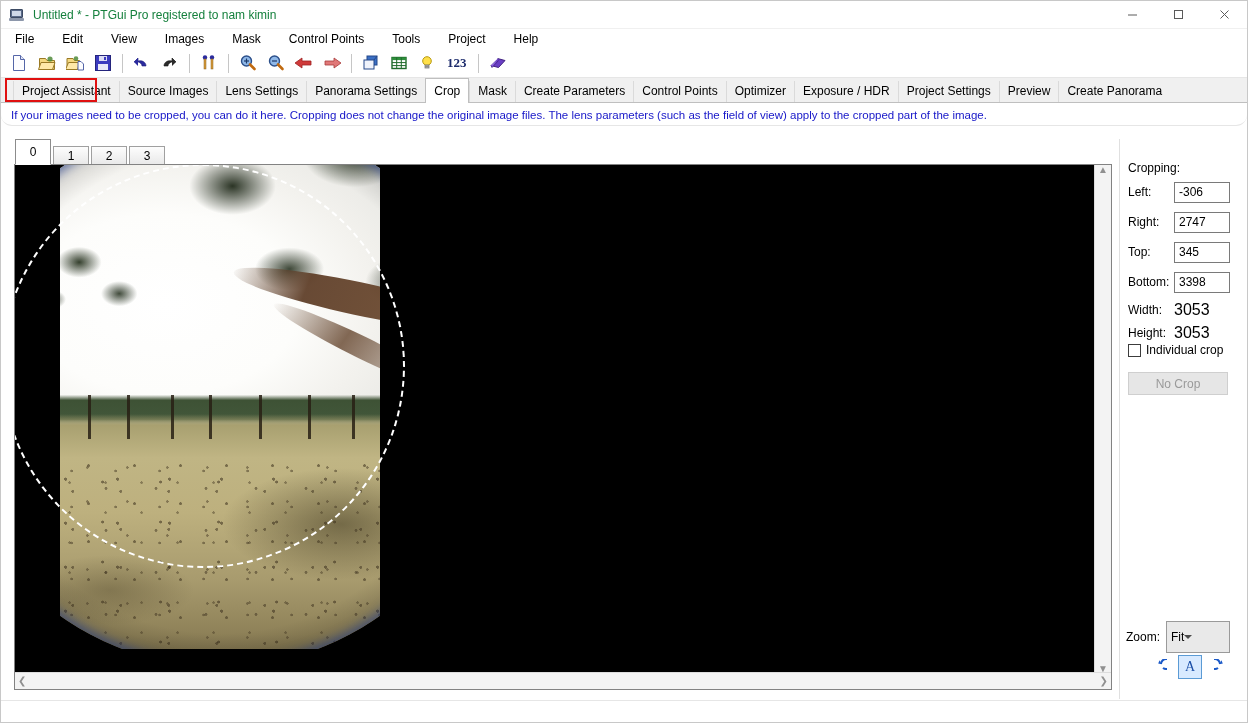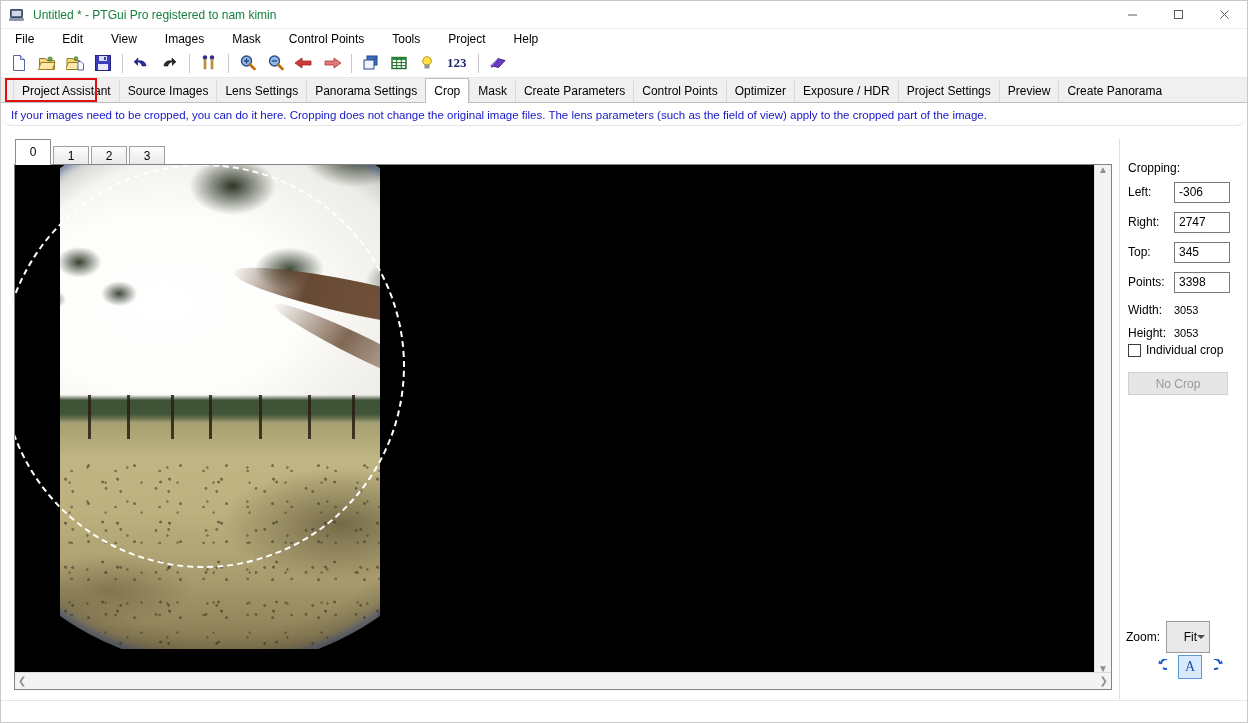--- a/index.html
+++ b/index.html
@@ -209,34 +209,34 @@
     background: #fff; border-left: 1px solid #e0e0e0;
   }
   .rp-head { position:absolute; left:8px; top:22px; font-size:12px; color:#000; }
   .rp-row { position: absolute; left: 8px; height: 22px; display: flex; align-items: center; width: 116px; }
   .rp-label { font-size: 12px; color: #000; width: 46px; }
   .rp-input {
     width: 56px; height: 21px; border: 1px solid #7a7a7a; background: #fff;
     font-size: 12px; color: #000; padding: 0 4px; font-family: "Liberation Sans", sans-serif;
     line-height: 19px; border-radius: 0; outline: none;
   }
-  .rp-val { font-size: 11px; color: #000; }
+  .rp-val { font-size: 16px; color: #000; }
   .cb-row { position: absolute; left: 8px; top: 204px; display: flex; align-items: center; }
   .cbox { width: 13px; height: 13px; border: 1px solid #3c3c3c; background: #fff; margin-right: 5px; }
   .nocrop-btn {
     position: absolute; left: 8px; top: 233px; width: 100px; height: 23px;
     background: #e6e6e6; border: 1px solid #cfcfcf; color: #9a9a9a;
     font-size: 12px; display: flex; align-items: center; justify-content: center;
   }
   .zoom-row { position: absolute; left: 6px; top: 482px; display: flex; align-items: center; }
   .zoom-label { font-size: 12px; color: #000; margin-right: 6px; }
   .zoom-select {
-    width: 44px; height: 21px; border: 1px solid #9a9a9a; background: #e9e9e9;
+    width: 64px; height: 21px; border: 1px solid #9a9a9a; background: #e9e9e9;
     font-size: 12px; color: #000; display: flex; align-items: center;
-    padding: 15px 4px; justify-content: flex-end;
+    padding: 15px 4px; justify-content: flex-start;
   }
   .caret { width: 0; height: 0; border-left: 4px solid transparent; border-right: 4px solid transparent; border-top: 4px solid #4a4a4a; }
   .rot-row { position: absolute; left: 26px; top: 516px; display: flex; align-items: center; gap: 8px; }
   .rot-btn { width: 24px; height: 24px; display: flex; align-items: center; justify-content: center; color: #1a59c8; }
   .rot-btn.sel { background: #d8eaff; border: 1px solid #5b9bd5; }
   .rot-btn .a-letter { font-size: 14px; color: #1b4fa8; font-family:"Liberation Serif", serif; }
 
   .statusbar { position:absolute; left:0; bottom:0; width:1246px; height:22px; background:#fff; border-top:1px solid #e6e6e6; }
 </style>
 </head>
@@ -465,21 +465,21 @@
     </div>
     <div class="rp-row" style="top:72px">
       <span class="rp-label">Right:</span>
       <input class="rp-input" type="text" value="2747" style="">
     </div>
     <div class="rp-row" style="top:102px">
       <span class="rp-label">Top:</span>
       <input class="rp-input" type="text" value="345" style="">
     </div>
     <div class="rp-row" style="top:132px">
-      <span class="rp-label">Points:</span>
+      <span class="rp-label">Bottom:</span>
       <input class="rp-input" type="text" value="3398" style="">
     </div>
     <div class="rp-row" style="top:160px">
       <span class="rp-label">Width:</span>
       <span class="rp-val">3053</span>
     </div>
     <div class="rp-row" style="top:183px">
       <span class="rp-label">Height:</span>
       <span class="rp-val">3053</span>
     </div>

